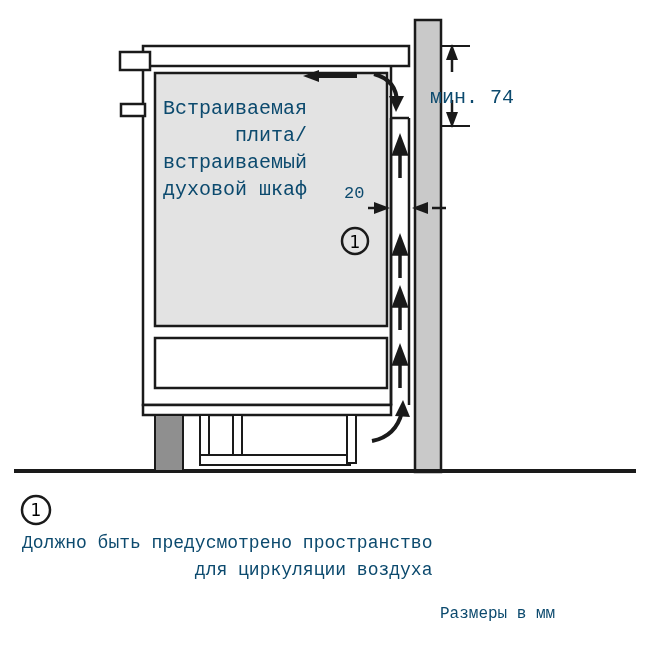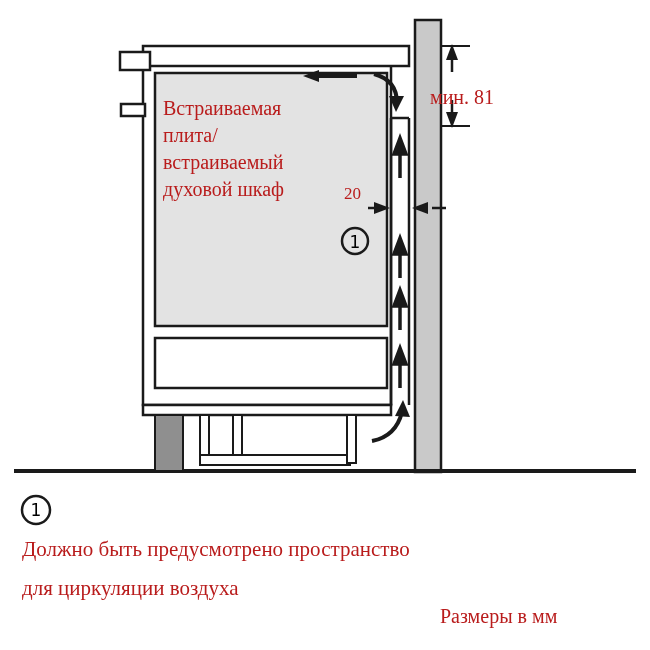--- a/index.html
+++ b/index.html
@@ -1,24 +1,24 @@
 <!DOCTYPE html>
 <html><head>
 <meta charset="utf-8">
 <style>
   html,body{margin:0;padding:0;background:#ffffff;}
   body{width:650px;height:650px;font-family:"DejaVu Sans",sans-serif;color:#000;}
   #stage{position:relative;width:650px;height:650px;overflow:hidden;}
   svg{position:absolute;left:0;top:0;}
-  .txt{position:absolute;font-family:Liberation Serif, serif;color:#b91c1c;white-space:pre;}
+  .txt{position:absolute;font-family:Liberation Mono, monospace;color:#0c4a6e;white-space:pre;text-align:right;}
   .appliance-label{left:163px;top:95px;font-size:20px;line-height:27px;}
   .min-label{left:430px;top:86px;font-size:20px;}
   .dim20{left:344px;top:184px;font-size:17px;}
-  .note-text{left:22px;top:530px;font-size:21px;line-height:39px;}
-  .units{left:440px;top:605px;font-size:20px;}
+  .note-text{left:22px;top:530px;font-size:18px;line-height:27px;}
+  .units{left:440px;top:605px;font-size:16px;}
   .circle-num{position:absolute;font-size:17px;text-align:center;}
 </style>
 </head>
 <body>
 
 <div id="stage">
 
   <svg width="650" height="650" viewBox="0 0 650 650">
 
     <rect x="415" y="20" width="26" height="452" fill="#c9c9c9" stroke="#1a1a1a" stroke-width="2.5"></rect>
@@ -93,21 +93,21 @@
 
     <circle cx="355" cy="241" r="13" fill="none" stroke="#1a1a1a" stroke-width="2.5"></circle>
 
     <circle cx="36" cy="510" r="14" fill="none" stroke="#1a1a1a" stroke-width="2.5"></circle>
   </svg>
 
   <div class="txt appliance-label">Встраиваемая
 плита/
 встраиваемый
 духовой шкаф</div>
-  <div class="txt min-label">мин. 81</div>
+  <div class="txt min-label">мин. 74</div>
   <div class="txt dim20">20</div>
 
   <div class="circle-num" style="left:346px;top:232px;width:18px;">1</div>
   <div class="circle-num" style="left:27px;top:500px;width:18px;">1</div>
 
   <div class="txt note-text">Должно быть предусмотрено пространство
 для циркуляции воздуха</div>
   <div class="txt units">Размеры в мм</div>
 
 </div>

